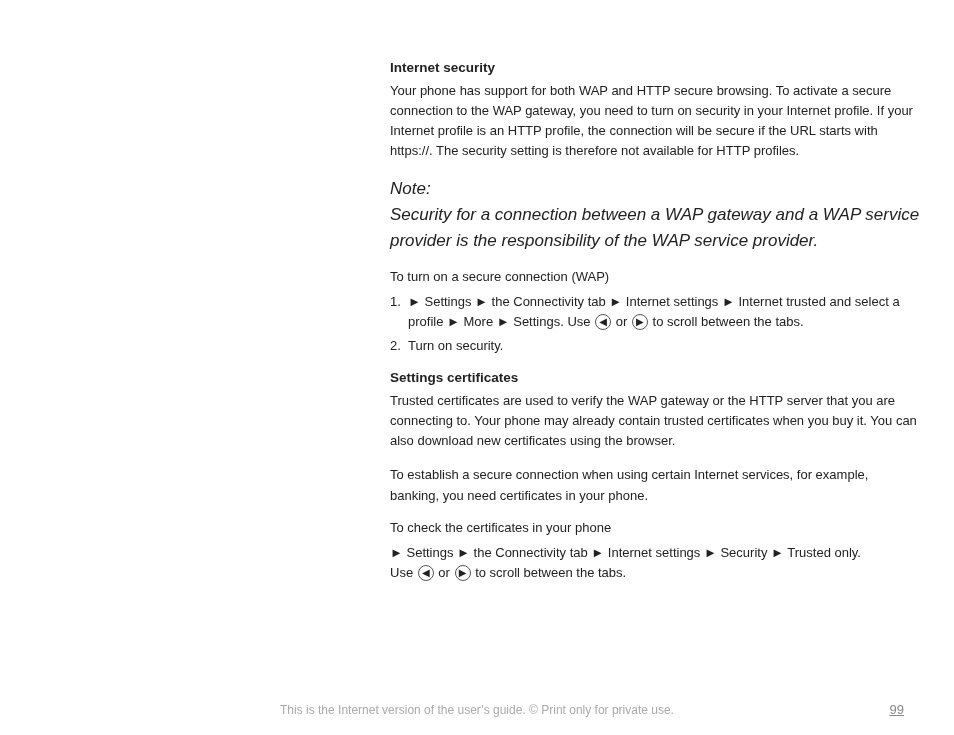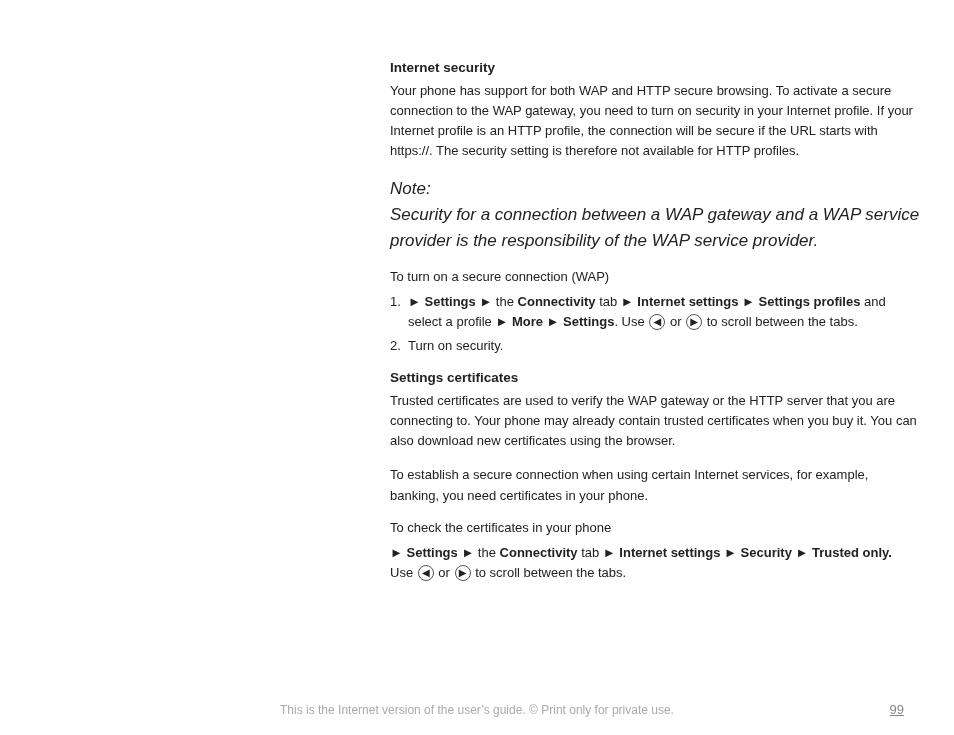--- a/index.html
+++ b/index.html
@@ -73,21 +73,21 @@
       padding-left: 18px;
       position: relative;
     }
 
     .step-list li .step-num {
       position: absolute;
       left: 0;
     }
 
     .bold {
-      font-weight: bold;
+      font-weight: normal;
       text-align: center;
     }
 
     .circle-icon {
       display: inline-block;
       width: 16px;
       height: 16px;
       border-radius: 50%;
       border: 1.5px solid #555;
       text-align: center;
@@ -134,21 +134,21 @@
       </div>
       <div class="italic-block">
         <em><span>Note:</span><br>
         Security for a connection between a WAP gateway and a WAP service provider is the responsibility of the WAP service provider.</em>
       </div>
 
       <div class="instruction-heading">To turn on a secure connection (WAP)</div>
       <ol class="step-list">
         <li>
           <span class="step-num">1.</span>
-          <span>► <span class="bold">Settings</span> ► the <span class="bold">Connectivity</span> tab ► <span class="bold">Internet settings</span> ► <span class="bold">Settings profiles</span> and select a profile ► <span class="bold">More</span> ► <span class="bold">Settings</span>. Use <span class="circle-icon">◀</span> or <span class="circle-icon">▶</span> to scroll between the tabs.</span>
+          <span>► <span class="bold">Settings</span> ► the <span class="bold">Connectivity</span> tab ► <span class="bold">Internet settings</span> ► <span class="bold">Internet trusted</span> and select a profile ► <span class="bold">More</span> ► <span class="bold">Settings</span>. Use <span class="circle-icon">◀</span> or <span class="circle-icon">▶</span> to scroll between the tabs.</span>
         </li>
         <li>
           <span class="step-num">2.</span>
           <span>Turn on security.</span>
         </li>
       </ol>
     </div>
 
     <div class="section-divider">
       <div class="section-heading">Settings certificates</div>

